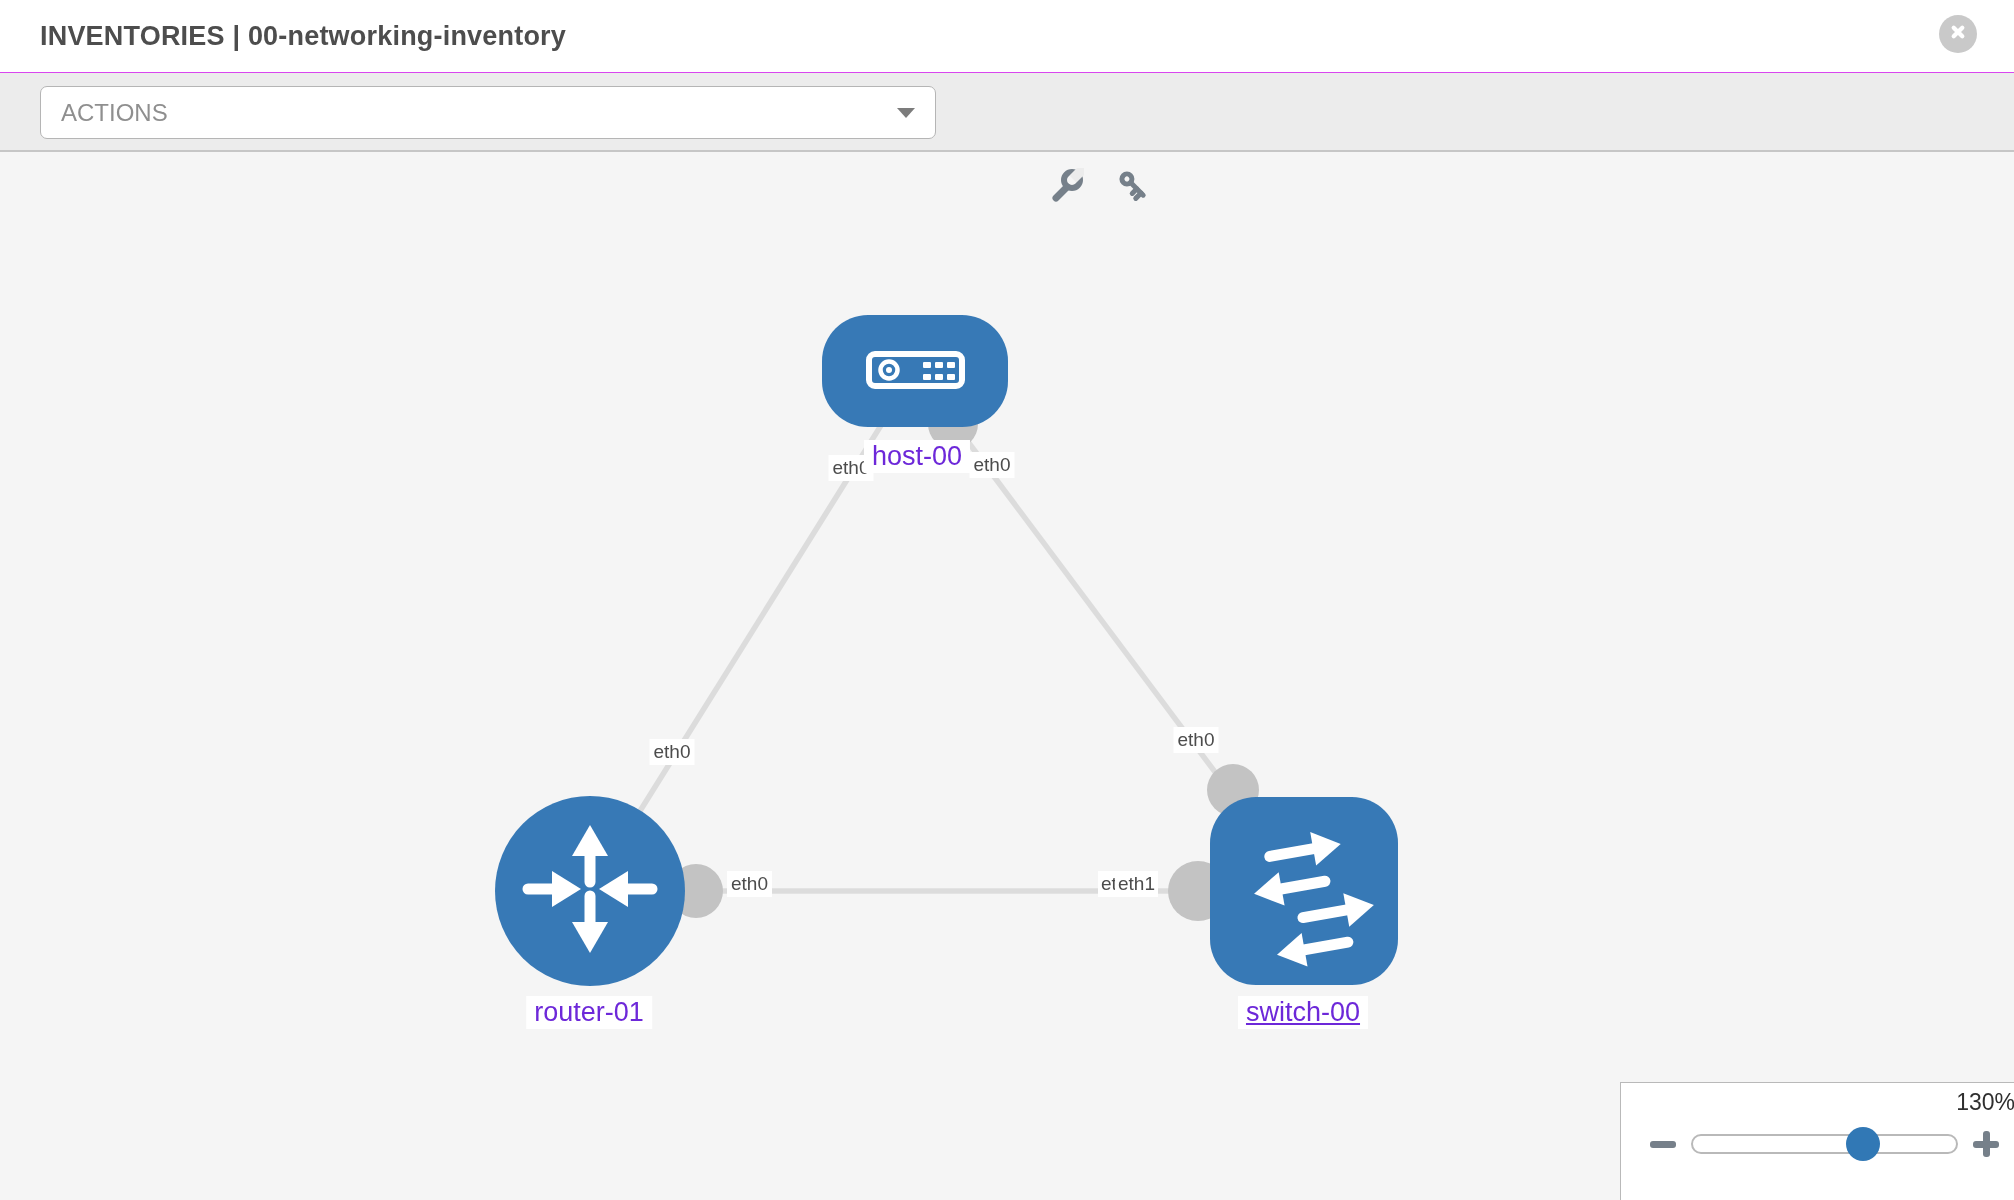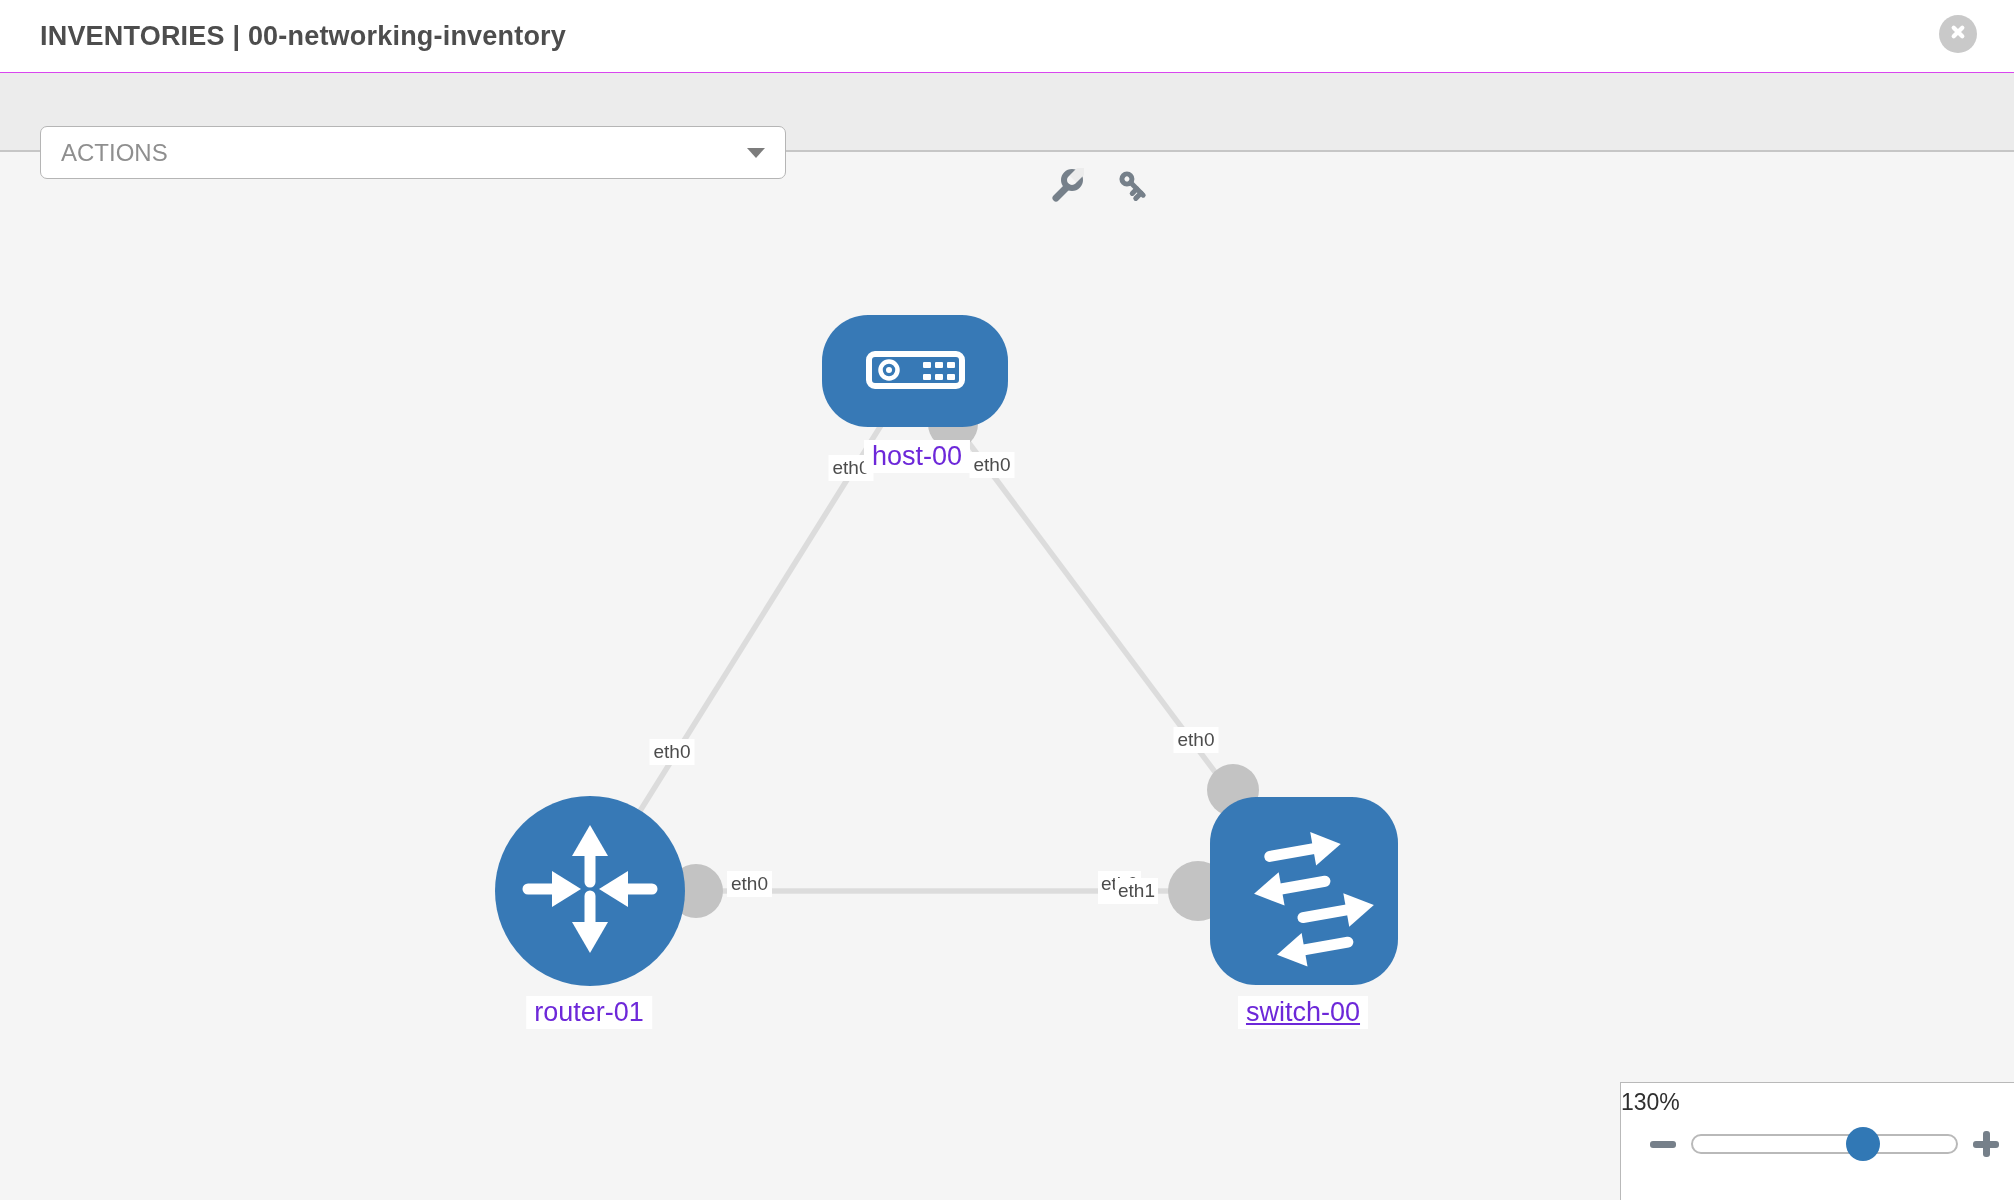--- a/index.html
+++ b/index.html
@@ -9,44 +9,44 @@
     font-family:"Liberation Sans",sans-serif;
   }
   
   .header{position:absolute;top:0;left:0;width:2014px;height:72px;background:#ffffff;border-bottom:1px solid #d946ef;z-index:30;}
   .page-title{position:absolute;left:40px;top:0;line-height:72px;font-size:27px;font-weight:bold;color:#4d4d4d;letter-spacing:.2px;}
   .close-btn{position:absolute;left:1939px;top:15px;width:38px;height:38px;border-radius:50%;background:#c9c9c9;display:flex;align-items:center;justify-content:center;cursor:pointer;}
   
   .toolbar{position:absolute;top:73px;left:0;width:2014px;height:77px;background:var(--toolbar-bg,#ececec);border-bottom:2px solid #c6c6c6;z-index:30;}
   .dd{position:absolute;top:13px;height:53px;background:#fff;border:1px solid #b5b5b5;border-radius:7px;box-sizing:border-box;
       display:flex;align-items:center;justify-content:space-between;padding:0 20px;font-size:24px;color:#8f8f8f;cursor:pointer;}
-  .dd-actions{left:40px;width:746px;margin-top:40px;}
+  .dd-actions{left:40px;width:896px;}
   .dd-search{left:1183px;width:792px;}
   .caret{width:0;height:0;border-left:9px solid transparent;border-right:9px solid transparent;border-top:10px solid #7c7c7c;}
   .tool-btn{position:absolute;top:96px;width:38px;height:38px;display:flex;align-items:center;justify-content:center;cursor:pointer;}
   .tool-wrench{left:1047px;}
   .tool-key{left:1115px;}
   
   .canvas{position:absolute;top:150px;left:0;width:2014px;height:1050px;}
   .edges{position:absolute;top:0;left:0;}
   .edge{stroke:var(--edge-gray,#dcdcdc);stroke-width:5.5;}
   .port{fill:var(--port-gray,#c3c3c3);}
   .node{position:absolute;background:var(--node-blue,#3779b6);display:flex;align-items:center;justify-content:center;cursor:pointer;z-index:5;}
   .node-host{left:822px;top:165px;width:186px;height:112px;border-radius:46px;}
   .node-router{left:495px;top:646px;width:190px;height:190px;border-radius:50%;}
   .node-switch{left:1210px;top:647px;width:188px;height:188px;border-radius:46px;}
   .nlabel{position:absolute;transform:translateX(-50%);background:#fff;color:#6d28d9;font-size:27px;padding:1px 8px;white-space:nowrap;z-index:10;}
   .elabel{position:absolute;background:#fff;color:#4c4c4c;font-size:19px;padding:2px 4px;white-space:nowrap;z-index:9;}
   .center-x{transform:translateX(-50%);}
   .iface-pair{position:absolute;display:flex;z-index:9;}
   .iface-pair span{background:#fff;color:#4c4c4c;font-size:19px;padding:2px 3px;white-space:nowrap;}
-  .iface-over{margin-left:-26px;position:relative;z-index:2;margin-top:7px;}
+  .iface-over{margin-left:-26px;position:relative;z-index:2;}
   
   .zoom-panel{position:absolute;left:1620px;top:1082px;width:400px;height:140px;background:#fff;border:1px solid #b9b9b9;z-index:40;}
-  .zoom-level{position:absolute;top:6px;left:0;width:394px;text-align:left;font-size:23px;color:#2f2f2f;}
+  .zoom-level{position:absolute;top:6px;left:0;width:394px;text-align:right;font-size:23px;color:#2f2f2f;}
   .zoom-minus{position:absolute;left:29px;top:54px;width:26px;height:14px;display:flex;align-items:center;cursor:pointer;}
   .zoom-minus i{display:block;width:26px;height:7px;border-radius:3px;background:var(--icon-gray,#76808a);}
   .zoom-plus{position:absolute;left:351px;top:47px;width:28px;height:28px;cursor:pointer;}
   .zoom-plus i:first-child{position:absolute;left:1px;top:10.5px;width:26px;height:7px;border-radius:3px;background:var(--icon-gray,#76808a);}
   .zoom-plus i:last-child{position:absolute;left:10.5px;top:1px;width:7px;height:26px;border-radius:3px;background:var(--icon-gray,#76808a);}
   .zoom-track{position:absolute;left:70px;top:51px;width:267px;height:20px;box-sizing:border-box;border:2px solid #b9b9b9;border-radius:12px;background:#fff;cursor:pointer;}
   .zoom-handle{position:absolute;left:225px;top:44px;width:34px;height:34px;border-radius:50%;background:var(--accent-handle,#3178b5);cursor:grab;}
 </style>
 </head>
 <body>

